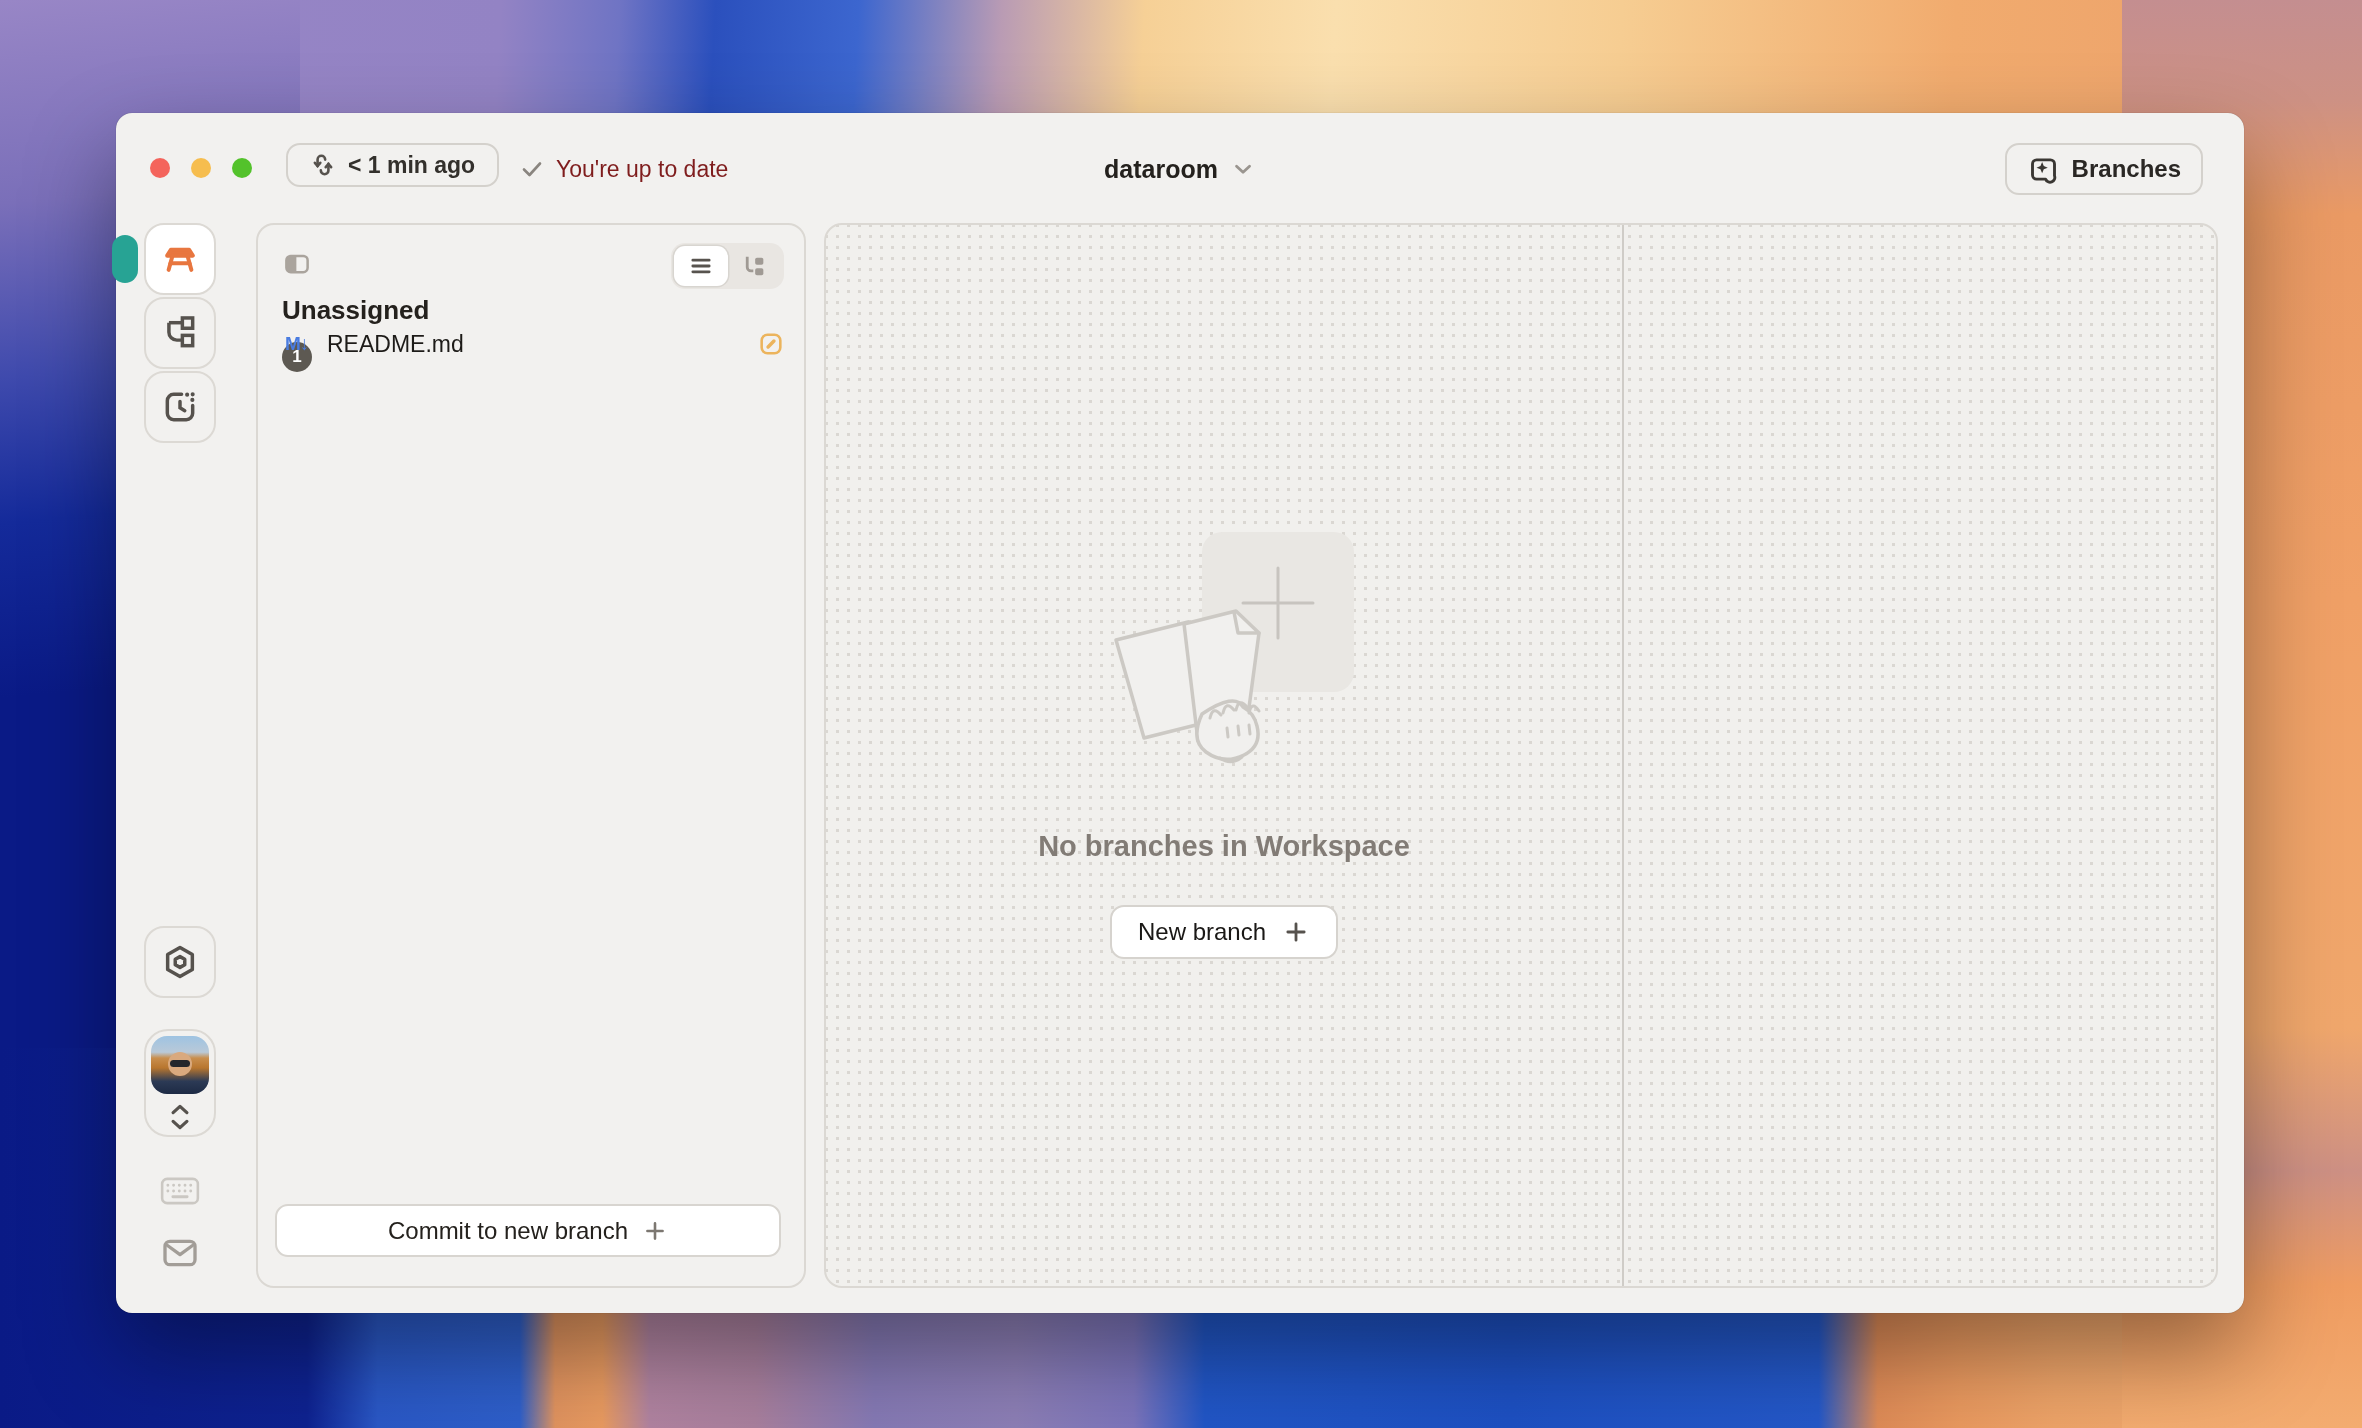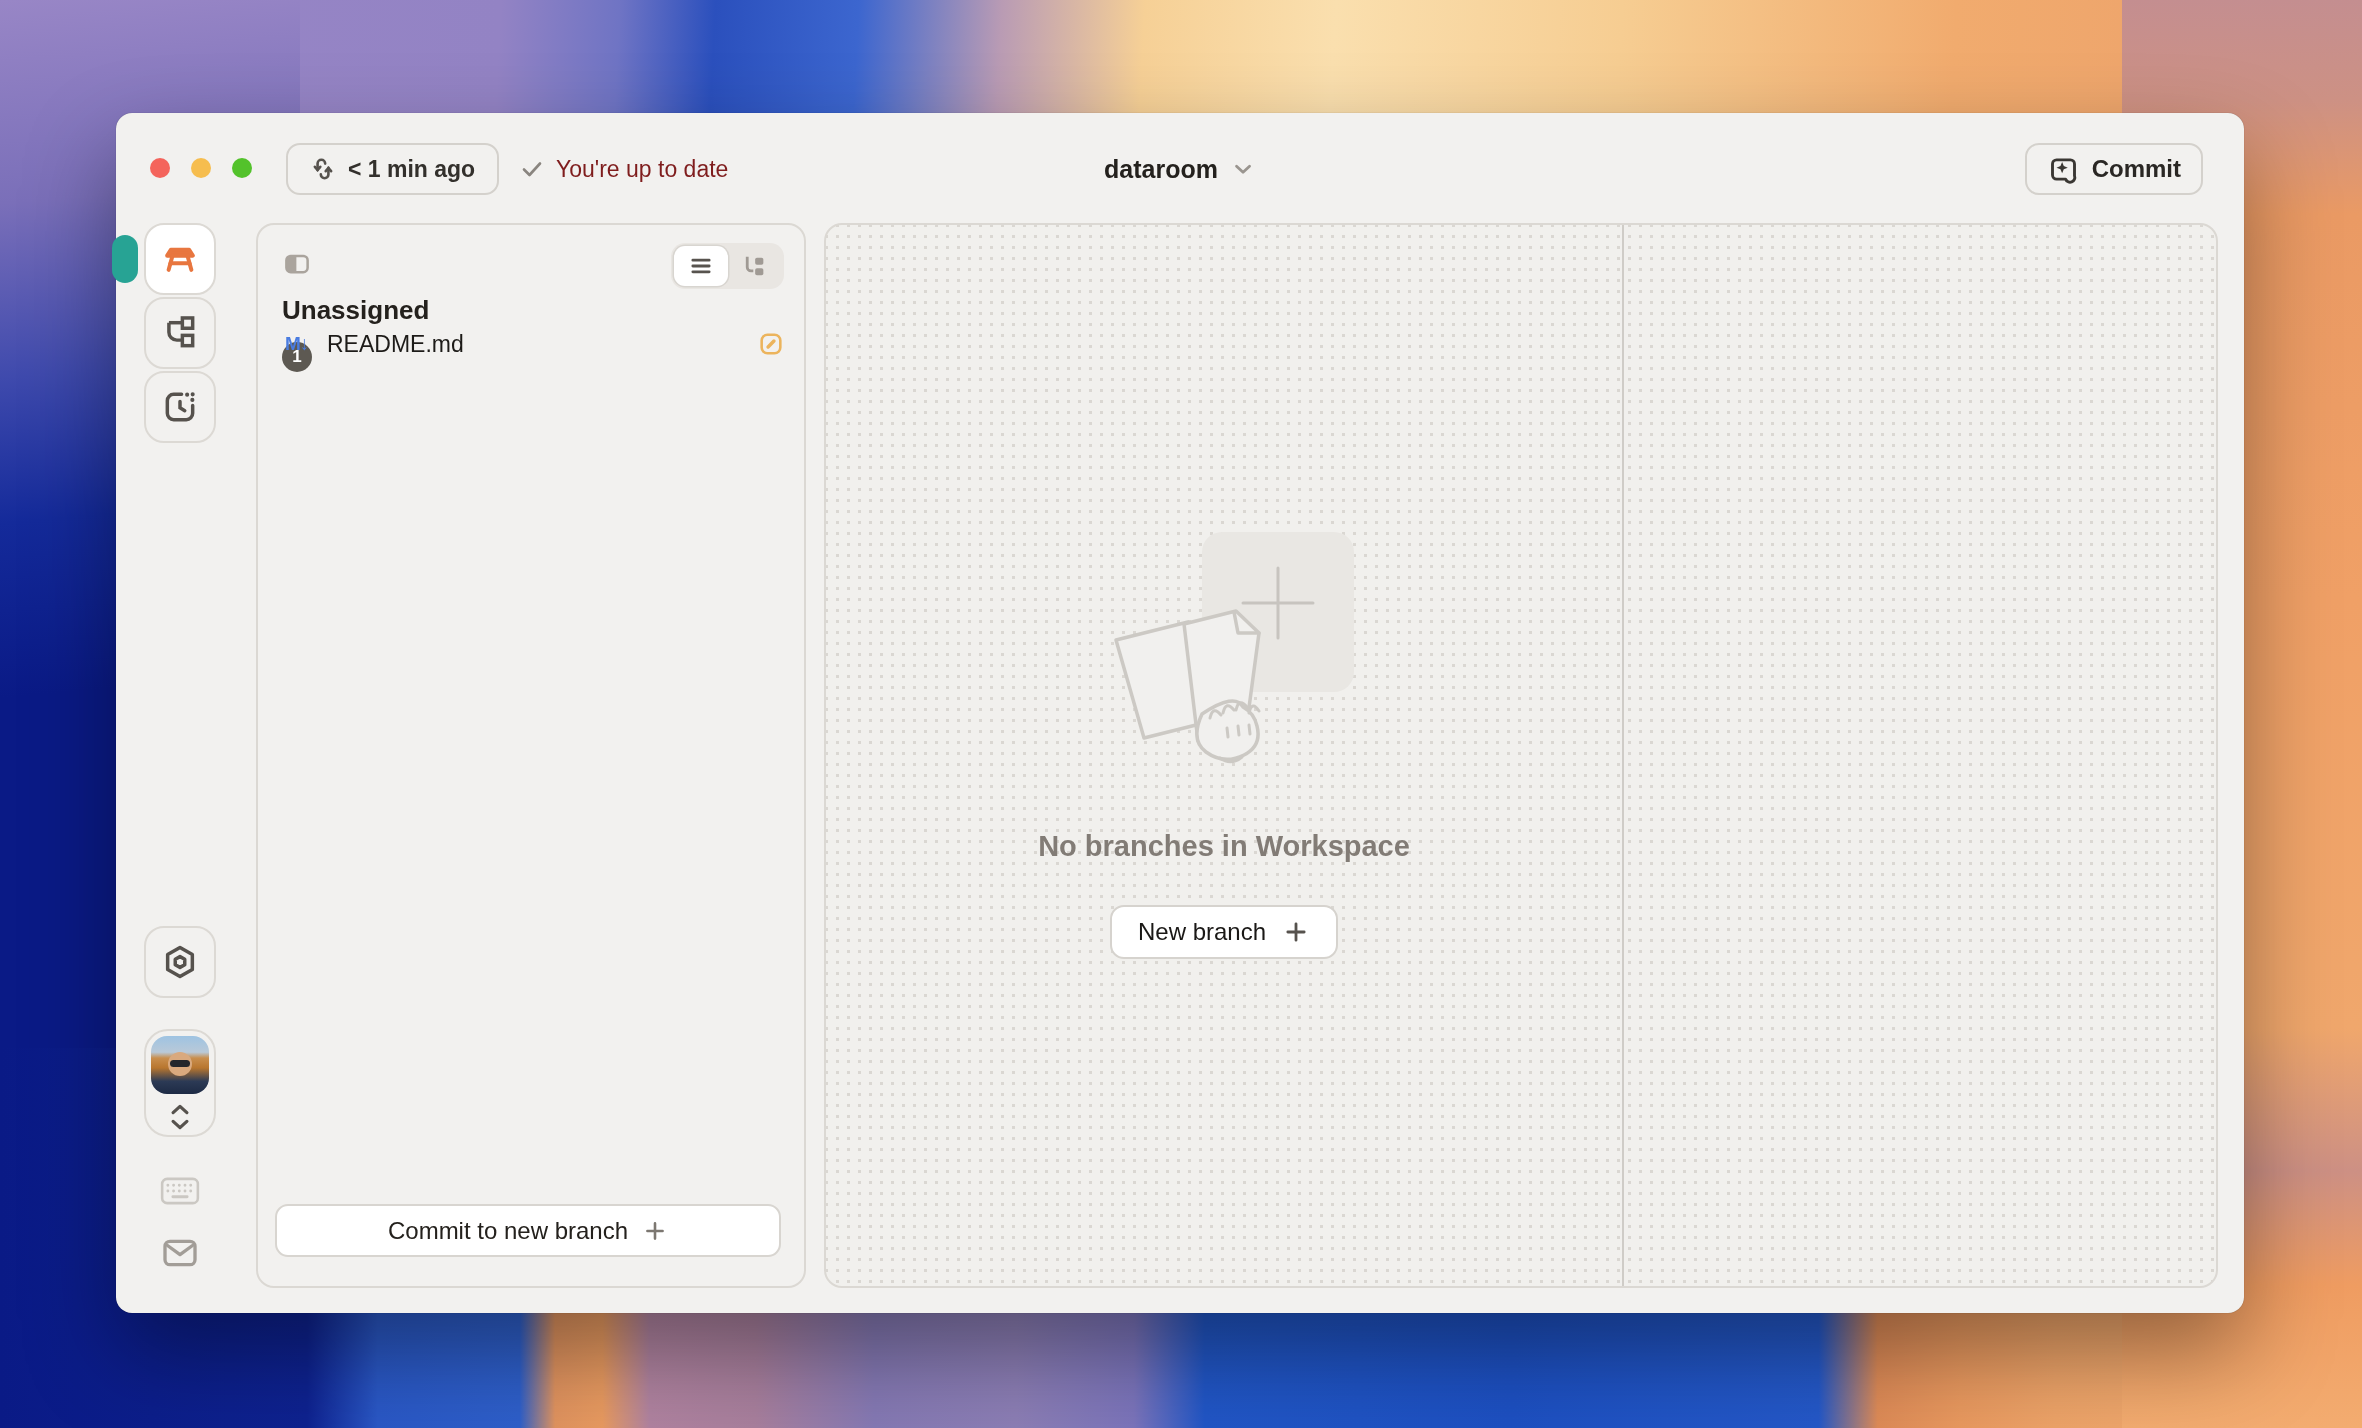--- a/index.html
+++ b/index.html
@@ -19,21 +19,21 @@
 
   
   .window { position:absolute; left:116px; top:113px; width:2128px; height:1200px;
     background:#f2f1ef; border-radius:16px; box-shadow:0 40px 90px rgba(0,0,0,.38), 0 0 1px rgba(0,0,0,.4); z-index:10; }
 
   
   .titlebar { position:absolute; top:0; left:0; right:0; height:84px; }
   .traffic { position:absolute; left:34px; top:45px; display:flex; gap:21px; }
   .dot { width:20px; height:20px; border-radius:50%; }
   .dot.red { background:#f4645c; } .dot.yellow { background:#f6bd4e; } .dot.green { background:#53c22b; }
-  .sync-btn { position:absolute; left:170px; top:30px; height:52px; padding:0 22px; display:flex; align-items:center; gap:12px;
+  .sync-btn { position:absolute; left:170px; top:30px; height:44px; padding:0 22px; display:flex; align-items:center; gap:12px;
     border:2px solid #d4d1cc; border-radius:14px; background:transparent; font-size:23px; font-weight:bold; color:#33302c; cursor:pointer; }
   .uptodate { position:absolute; left:404px; top:30px; height:52px; display:flex; align-items:center; gap:12px; font-size:23px; color:#7f1d1d; }
   .project { position:absolute; left:50%; transform:translateX(-50%); top:30px; height:52px; display:flex; align-items:center; gap:12px; cursor:pointer; }
   .project .name { font-size:25px; font-weight:bold; color:#24211d; }
   .actions-btn { position:absolute; right:41px; top:30px; height:52px; padding:0 20px; display:flex; align-items:center; gap:12px;
     border:2px solid #d4d1cc; border-radius:14px; background:transparent; font-size:24px; font-weight:bold; color:#2a2724; cursor:pointer; }
 
   
   .rail-btn { position:absolute; left:28px; width:72px; height:72px; border-radius:20px; border:2px solid #dcd9d4;
     display:flex; align-items:center; justify-content:center; background:transparent; cursor:pointer; }
@@ -132,21 +132,21 @@
         </span>
       </div>
 
       <button class="actions-btn">
         <span>
           <svg width="33" height="33" viewBox="0 0 24 24" fill="none" stroke="#3a3733" stroke-width="2.1" stroke-linejoin="round">
             <path d="M20 13.5 V8 a3 3 0 0 0 -3 -3 H7 a3 3 0 0 0 -3 3 v8 a3 3 0 0 0 3 3 h6.5 a3.2 3.2 0 0 0 6.5 -2.5 z"></path>
             <path d="M11 6.6 l1.2 2.9 2.9 1.2 -2.9 1.2 -1.2 2.9 -1.2 -2.9 -2.9 -1.2 2.9 -1.2 z" fill="#3a3733" stroke="none"></path>
           </svg>
         </span>
-        <span>Commit</span>
+        <span>Branches</span>
       </button>
     </div>
 
     <div class="teal-pill"></div>
 
     <button class="rail-btn active" style="top:110px;">
       <span>
         <svg width="40" height="40" viewBox="0 0 24 24" fill="none" stroke="#e8763f" stroke-width="2.4" stroke-linecap="round" stroke-linejoin="round">
           <path d="M6.5 6.5 h11 l2.2 3.5 H4.3 z" fill="#e8763f" stroke="#e8763f"></path>
           <path d="M7.5 10 L5.2 18.5"></path>

